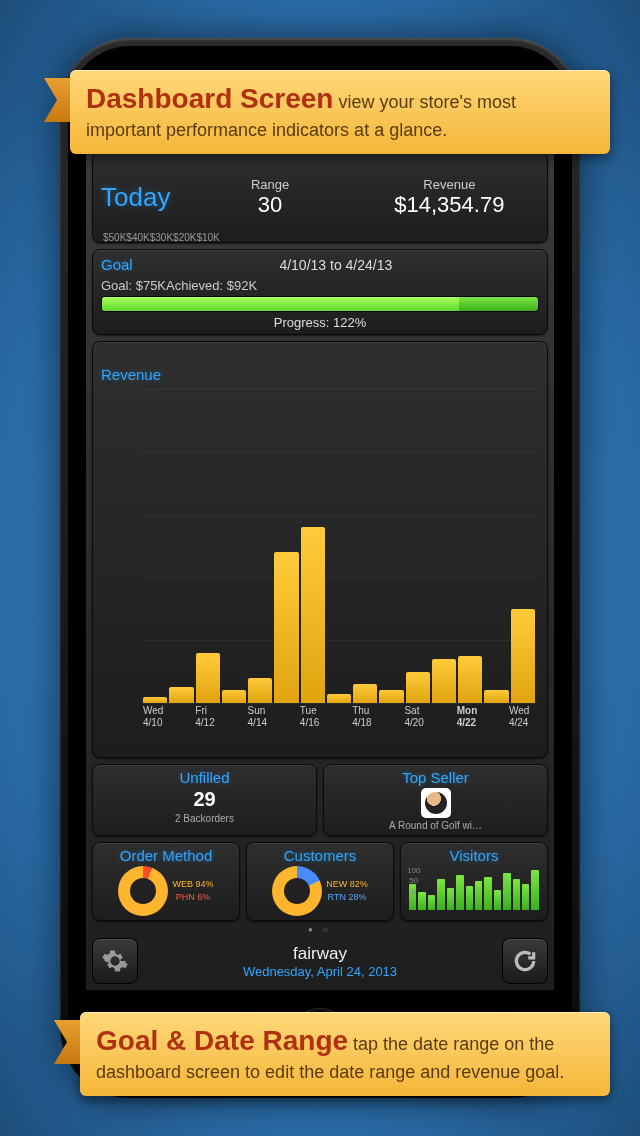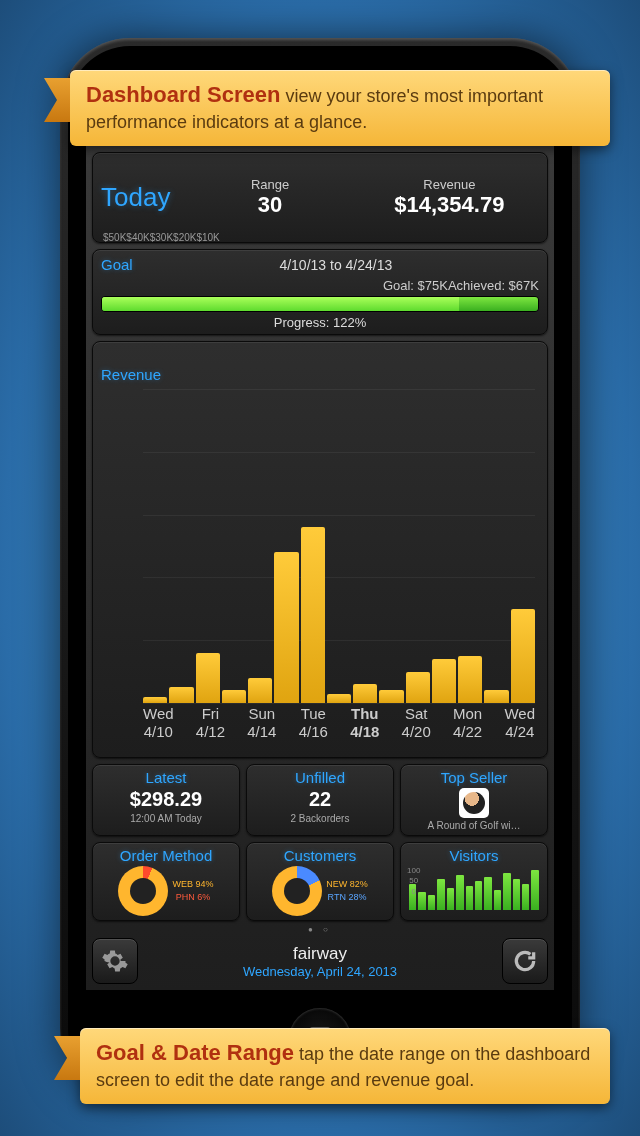--- a/index.html
+++ b/index.html
@@ -11,41 +11,41 @@
 .home-btn{position:absolute;bottom:20px;left:50%;transform:translateX(-50%);width:62px;height:62px;border-radius:50%;background:radial-gradient(#1a1a1a,#000);box-shadow:inset 0 0 3px rgba(255,255,255,.3),0 1px 1px rgba(255,255,255,.1)}
 .home-btn::after{content:"";position:absolute;top:50%;left:50%;transform:translate(-50%,-50%);width:20px;height:20px;border:2px solid #666;border-radius:5px}
 .screen{position:absolute;top:100px;left:18px;right:18px;bottom:100px;background:linear-gradient(180deg,#3a3a3a 0%,#1e1e1e 100%);overflow:hidden;display:flex;flex-direction:column;padding:6px;gap:6px}
 .card{background:linear-gradient(180deg,#2e2e2e,#1d1d1d);border:1px solid #0a0a0a;border-radius:8px;box-shadow:inset 0 1px 0 rgba(255,255,255,.08),0 1px 2px rgba(0,0,0,.6);padding:24px 8px;color:#eee}
 .row{display:flex;gap:6px}
 .row>*{flex:1}
 .hdr{display:flex;align-items:center}
 .hdr .period{color:#2fa6ff;font-size:26px;font-weight:400;text-shadow:0 0 6px rgba(47,166,255,.4);flex:0 0 auto;padding-right:10px}
 .hdr .stat{text-align:center;flex:1}
 .hdr .stat-lbl{font-size:13px;color:#ccc}
-.hdr .stat-val{font-size:22px;font-weight:bold;color:#fff}
+.hdr .stat-val{font-size:22px;font-weight:normal;color:#fff}
 .glow-title{color:#2fa6ff;font-size:15px;text-shadow:0 0 5px rgba(47,166,255,.4);margin-bottom:2px}
 .goal-card{padding:6px 8px 4px}
 .goal-top{display:flex;align-items:baseline}
 .goal-top .range{flex:1;text-align:center;font-size:14px;color:#ddd}
-.goal-row2{display:flex;justify-content:flex-end;font-size:13px;color:#ccc;margin:3px 0}
+.goal-row2{display:flex;justify-content:flex-start;font-size:13px;color:#ccc;margin:3px 0}
 .progress-bar{height:16px;background:linear-gradient(180deg,#0e0e0e,#222);border-radius:4px;border:1px solid #000;position:relative;overflow:hidden;margin:2px 0}
 .progress-fill{position:absolute;left:0;top:0;bottom:0;background:linear-gradient(180deg,#7de640,#3ab020)}
 .progress-bright{position:absolute;left:0;top:0;bottom:0;background:linear-gradient(180deg,#aaff5a,#5edb2e)}
 .progress-lbl{text-align:center;font-size:13px;color:#ddd;margin-top:3px}
 .chart-card{flex:1;display:flex;flex-direction:column}
 .chart-area{flex:1;position:relative;margin:4px 2px 2px 2px}
 .y-axis{position:absolute;left:0;top:0;bottom:28px;width:38px;display:flex;justify-content:space-between;font-size:10px;color:#999;text-align:right}
 .y-axis div{transform:translateY(-50%)}
 .y-axis div:last-child{transform:translateY(-100%)}
 .grid{position:absolute;left:40px;right:2px;top:0;bottom:28px}
 .grid .gl{position:absolute;left:0;right:0;border-top:1px solid rgba(255,255,255,.06)}
 .bars{position:absolute;left:40px;right:2px;top:0;bottom:28px;display:flex;align-items:flex-end;gap:2px}
 .bar{flex:1;background:linear-gradient(180deg,#ffcb3a,#e0a410);border-radius:2px 2px 0 0;min-height:2px}
 .x-axis{position:absolute;left:40px;right:2px;bottom:0;height:26px;display:flex}
-.x-axis .xl{flex:2;text-align:center;font-size:15px;color:#ccc;line-height:1.2}
+.x-axis .xl{flex:2;text-align:left;font-size:10px;color:#ccc;line-height:1.2}
 .mini{text-align:center;padding:4px 4px}
 .mini .big{font-size:20px;font-weight:bold;color:#fff;margin:2px 0}
 .mini .sub{font-size:10px;color:#aaa}
 .thumb{width:30px;height:30px;background:#fff;border-radius:5px;margin:2px auto;position:relative;overflow:hidden}
 .thumb::after{content:"";position:absolute;inset:4px;background:radial-gradient(circle at 40% 30%,#e8b88a 35%,#222 36%);border-radius:50%}
 .donut-box{display:flex;align-items:center;gap:4px;justify-content:center}
 .donut{width:50px;height:50px;position:relative}
 .donut-legend{font-size:9px;line-height:1.4}
 .lg-a{color:#ffb62e}
 .lg-b{color:#ff5a3c}
@@ -55,23 +55,23 @@
 .spark .sb{flex:1;background:linear-gradient(180deg,#7de640,#3ab020);border-radius:1px 1px 0 0}
 .pager{text-align:center;color:#888;font-size:8px;letter-spacing:4px;margin:-2px 0}
 .footer{display:flex;align-items:center;gap:6px}
 .icon-btn{width:46px;height:46px;background:linear-gradient(180deg,#3a3a3a,#1a1a1a);border:1px solid #000;border-radius:8px;display:flex;align-items:center;justify-content:center;box-shadow:inset 0 1px 0 rgba(255,255,255,.12)}
 .footer-mid{flex:1;text-align:center}
 .footer-mid .store{color:#eee;font-size:17px}
 .footer-mid .date{color:#2fa6ff;font-size:13px}
 .gear-svg{fill:#999;width:28px;height:28px}
 .refresh-svg{stroke:#bbb;fill:none;stroke-width:3;width:26px;height:26px}
 .callout{position:absolute;background:linear-gradient(180deg,#ffd87a,#f5b638);border-radius:6px;padding:10px 16px 12px;box-shadow:0 4px 12px rgba(0,0,0,.5),inset 0 1px 0 rgba(255,255,255,.5);color:#5a3b10;font-size:18px;line-height:1.35}
-.callout b{color:#b03010;font-size:22px;font-weight:600}
+.callout b{color:#b03010;font-size:28px;font-weight:600}
 .callout.top{left:70px;right:30px;top:70px}
-.callout.bottom{left:80px;right:30px;bottom:32px}
+.callout.bottom{left:80px;right:30px;bottom:40px}
 .ribbon{position:absolute;width:26px;height:44px;background:linear-gradient(180deg,#e8a030,#c87810)}
 .ribbon.l{left:-26px;top:8px;clip-path:polygon(0 0,100% 0,100% 100%,0 100%,50% 50%)}
 </style>
 </head>
 <body>
 
 <div class="phone">
   <div class="phone-inner">
     <div class="camera"></div>
     <div class="speaker"></div>
@@ -90,21 +90,21 @@
         </div>
       </div>
 
       <div class="card goal-card">
         <div class="goal-top">
           <span class="glow-title">Goal</span>
           <span class="range">4/10/13 to 4/24/13</span>
         </div>
         <div class="goal-row2">
           <span>Goal: $75K</span>
-          <span>Achieved: $67K</span>
+          <span>Achieved: $92K</span>
         </div>
         <div class="progress-bar">
           <div class="progress-fill" id="pf" style="width: 100%;"></div>
           <div class="progress-bright" id="pb" style="width: 81.9672%;"></div>
         </div>
         <div class="progress-lbl">Progress: 122%</div>
       </div>
 
       <div class="card chart-card">
         <div class="glow-title">Revenue</div>
@@ -144,40 +144,35 @@
             </div>
           <div class="x-axis" id="xaxis">
               <div class="xl" style="flex: 1 1 0%;">Wed<br>4/10</div>
               <div class="xl" style="flex: 1 1 0%;">&nbsp;</div>
               <div class="xl" style="flex: 1 1 0%;">Fri<br>4/12</div>
               <div class="xl" style="flex: 1 1 0%;">&nbsp;</div>
               <div class="xl" style="flex: 1 1 0%;">Sun<br>4/14</div>
               <div class="xl" style="flex: 1 1 0%;">&nbsp;</div>
               <div class="xl" style="flex: 1 1 0%;">Tue<br>4/16</div>
               <div class="xl" style="flex: 1 1 0%;">&nbsp;</div>
-              <div class="xl" style="flex: 1 1 0%; font-weight: bold;">Thu<br>4/18</div>
+              <div class="xl" style="flex: 1 1 0%;">Thu<br>4/18</div>
               <div class="xl" style="flex: 1 1 0%;">&nbsp;</div>
               <div class="xl" style="flex: 1 1 0%;">Sat<br>4/20</div>
               <div class="xl" style="flex: 1 1 0%;">&nbsp;</div>
-              <div class="xl" style="flex: 1 1 0%;">Mon<br>4/22</div>
+              <div class="xl" style="flex: 1 1 0%; font-weight: bold;">Mon<br>4/22</div>
               <div class="xl" style="flex: 1 1 0%;">&nbsp;</div>
               <div class="xl" style="flex: 1 1 0%;">Wed<br>4/24</div>
             </div>
         </div>
       </div>
 
       <div class="row">
         <div class="card mini">
-          <div class="glow-title">Latest</div>
-          <div class="big">$298.29</div>
-          <div class="sub">12:00 AM Today</div>
-        </div>
-        <div class="card mini">
           <div class="glow-title">Unfilled</div>
-          <div class="big">22</div>
+          <div class="big">29</div>
           <div class="sub">2 Backorders</div>
         </div>
         <div class="card mini">
           <div class="glow-title">Top Seller</div>
           <div class="thumb"></div>
           <div class="sub">A Round of Golf wi…</div>
         </div>
       </div>
 
       <div class="row">

